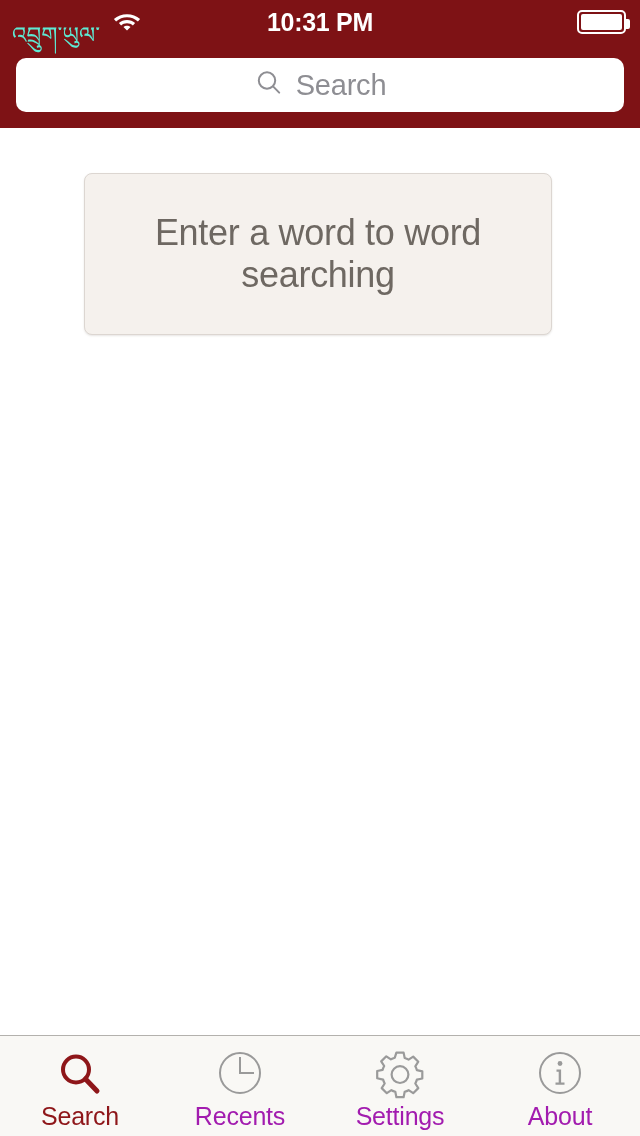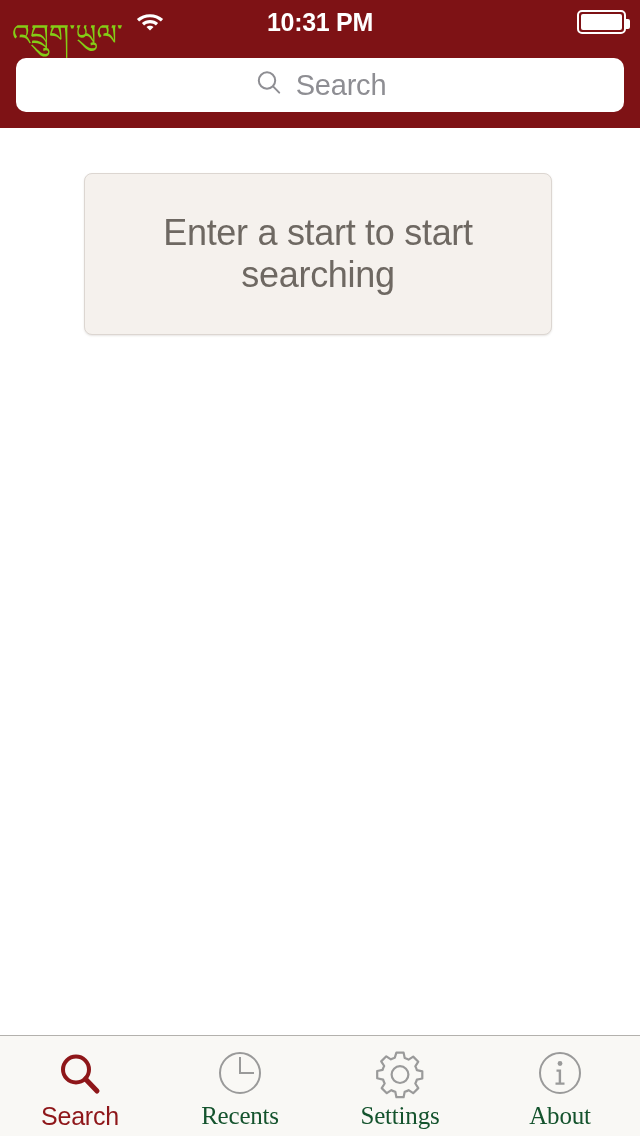--- a/index.html
+++ b/index.html
@@ -37,23 +37,23 @@
 
   .status-left {
     position: absolute;
     left: 12px;
     display: flex;
     align-items: center;
     gap: 12px;
   }
 
   .carrier {
-    font-size: 29px;
+    font-size: 23px;
     line-height: 1;
-    color: #84cc16;
+    color: #5eead4;
     letter-spacing: 0px;
     white-space: nowrap;
     position: relative;
     top: -1px;
     margin-top: 28px;
   }
 
   .wifi-icon { display: block; }
 
   .status-time {
@@ -186,21 +186,21 @@
     justify-content: center;
   }
 
   .tab-label {
     font-size: 25px;
     margin-top: -1px;
     letter-spacing: -0.2px;
   }
 
   .tab.active .tab-label { color: #8e1619; }
-  .tab.inactive .tab-label { color: #14532d; font-family: Liberation Serif, serif; }
+  .tab.inactive .tab-label { color: #a21caf; }
 </style>
 </head>
 <body>
 
 <div class="header">
 
   <div class="statusbar">
 
     <div class="status-left">
       <span class="carrier">འབྲུག་ཡུལ་</span>
@@ -234,21 +234,21 @@
         </svg>
       </span>
       <span class="search-placeholder">Search</span>
     </div>
   </div>
 
 </div>
 
 <div class="content">
   <div class="empty-card">
-    <div class="empty-card-text">Enter a start to start searching</div>
+    <div class="empty-card-text">Enter a word to word searching</div>
   </div>
 </div>
 
 <div class="tabbar">
 
   <div class="tab active">
     <span class="tab-icon">
       <svg width="56" height="56" viewBox="0 0 56 56" aria-hidden="true">
         <circle cx="24" cy="22.5" r="13" fill="none" stroke="#8e1619" stroke-width="4"></circle>
         <line x1="33.5" y1="32" x2="45" y2="44" stroke="#8e1619" stroke-width="5" stroke-linecap="round"></line>

